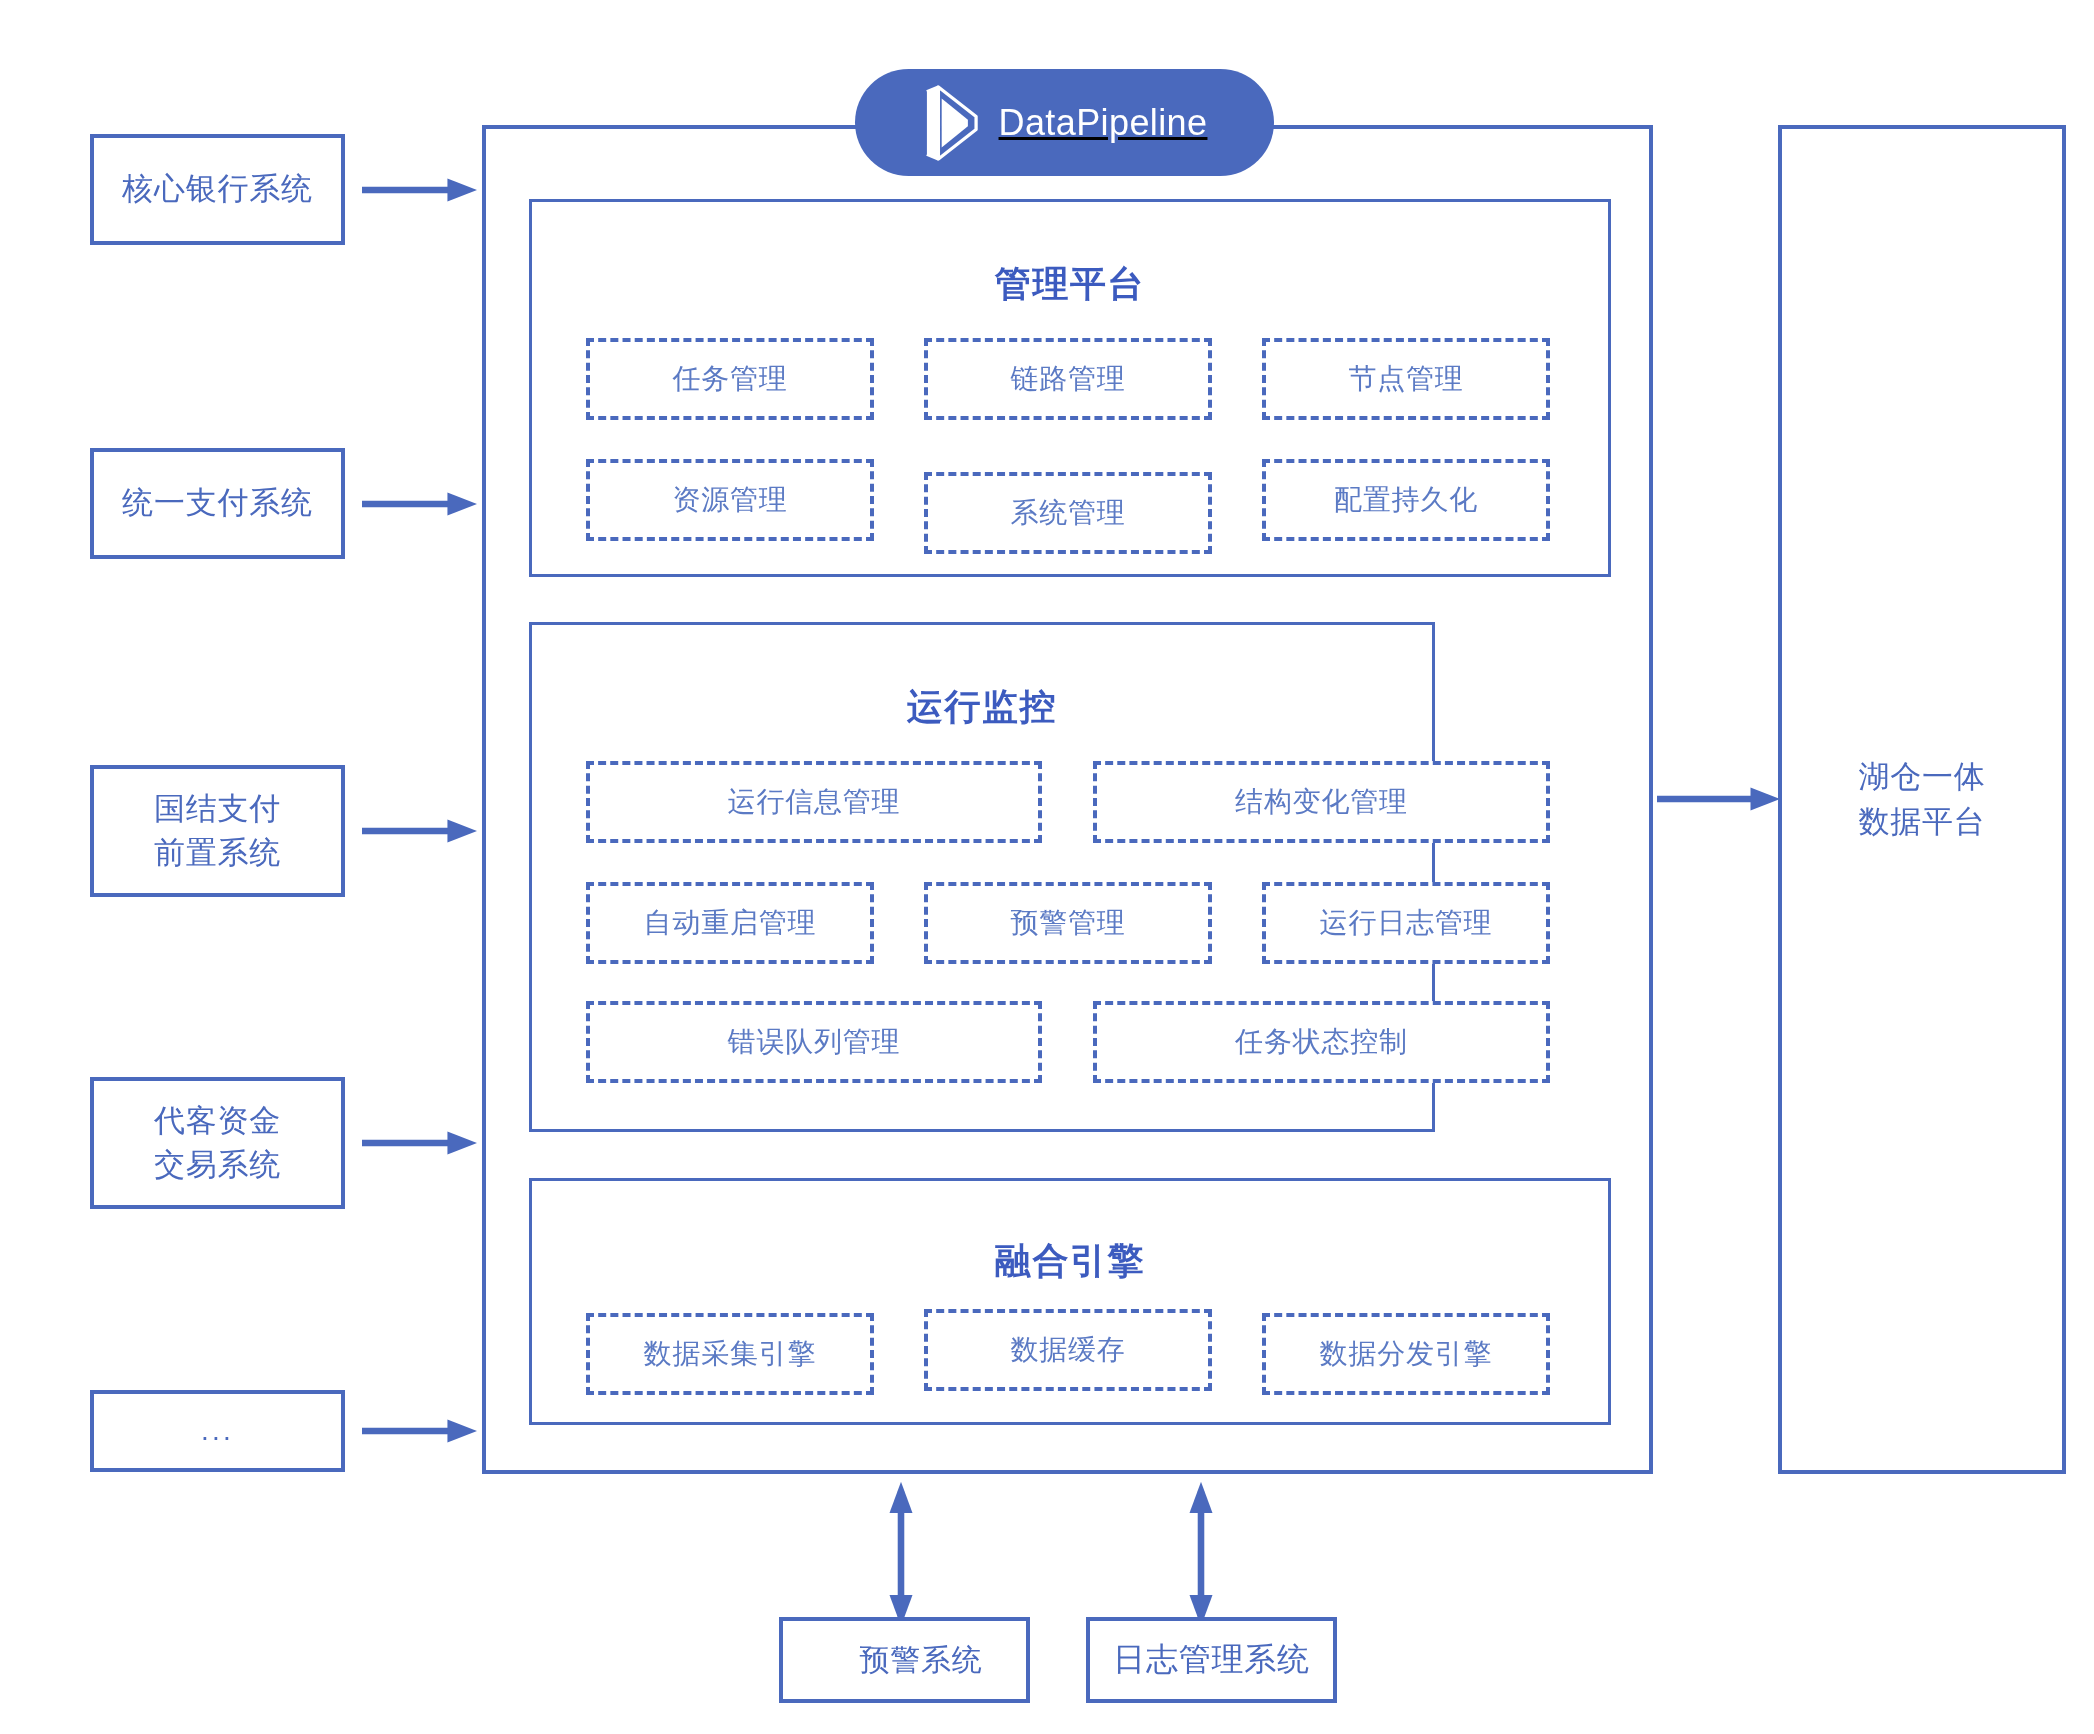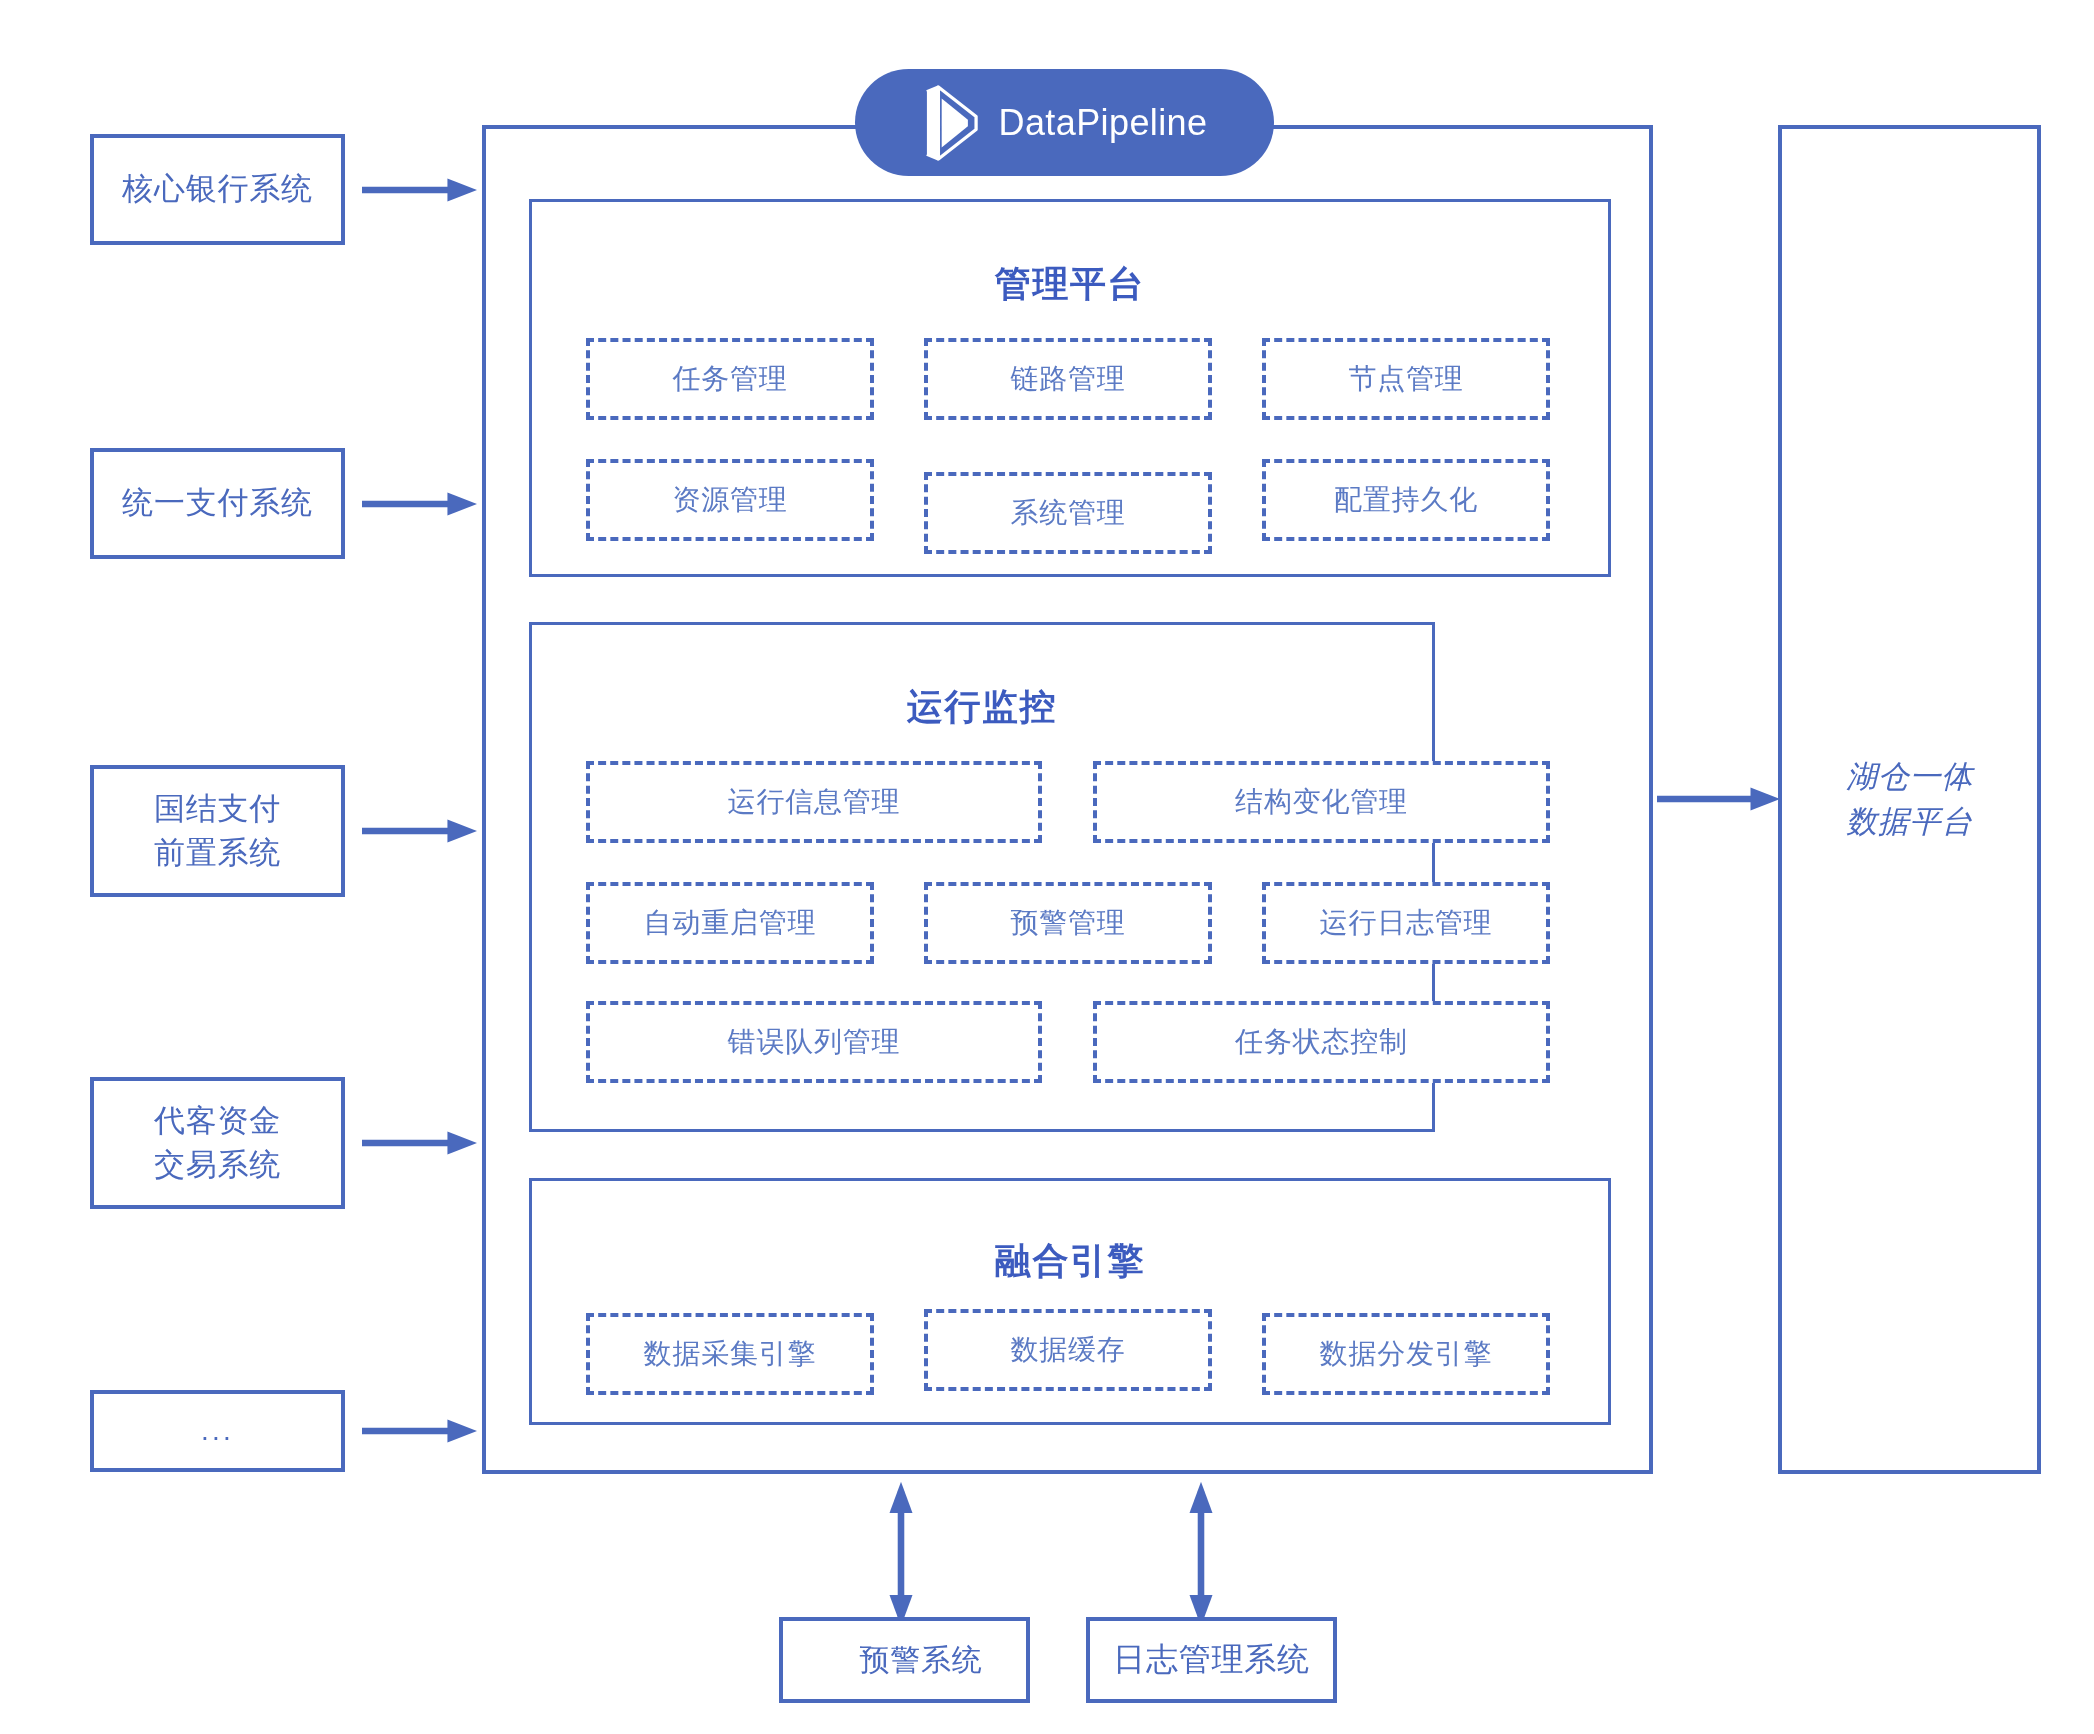--- a/index.html
+++ b/index.html
@@ -66,20 +66,21 @@
     top: 69px;
     width: 419px;
     height: 107px;
     border-radius: 58px;
     background: #4a69bd;
     display: flex;
     align-items: center;
     justify-content: center;
     gap: 18px;
     z-index: 10;
+    text-decoration: underline;
   }
   #logo-badge .logo-text {
     color: #ffffff;
     font-size: 36px;
     letter-spacing: 0.4px;
   }
   #logo-badge .logo-mark {
     width: 59px;
     height: 76px;
     display: block;
@@ -240,21 +241,21 @@
       <line x1="6" y1="84" x2="20" y2="90" stroke="#ffffff" stroke-width="4"></line>
     </svg>
     <span class="logo-text">DataPipeline</span>
   </div>
 
   <svg class="arrow-h" style="left:1657px; top:785px; width:123px;" viewBox="0 0 150 34">
     <line x1="0" y1="17" x2="118" y2="17" stroke="#4a69bd" stroke-width="8"></line>
     <polygon points="114,3 150,17 114,31" fill="#4a69bd"></polygon>
   </svg>
 
-  <div class="solid-box" style="left:1778px; top:125px; width:263px; height:1349px; flex-direction:column;font-style:italic;">
+  <div class="solid-box" style="left:1778px; top:125px; width:288px; height:1349px; flex-direction:column;">
     <span>湖仓一体</span>
     <span>数据平台</span>
   </div>
 
   <svg class="arrow-v" style="left:887px; top:1480px; height:148px;" viewBox="0 0 34 180">
     <line x1="17" y1="14" x2="17" y2="166" stroke="#4a69bd" stroke-width="8"></line>
     <polygon points="3,40 17,2 31,40" fill="#4a69bd"></polygon>
     <polygon points="3,140 17,178 31,140" fill="#4a69bd"></polygon>
   </svg>
   <svg class="arrow-v" style="left:1187px; top:1480px; height:148px;" viewBox="0 0 34 180">

